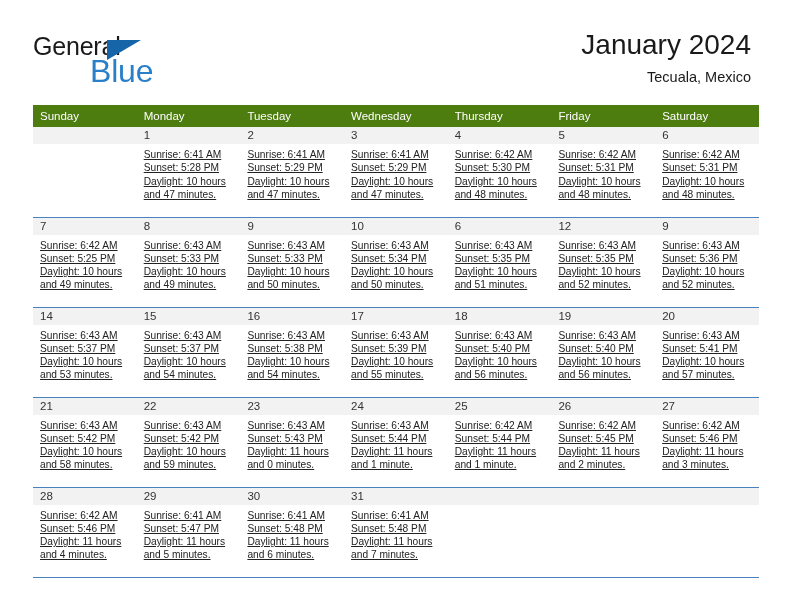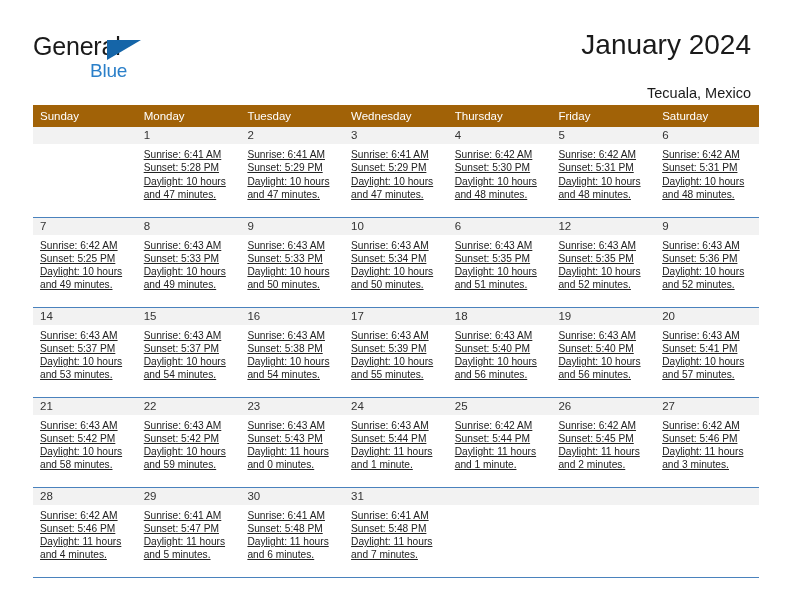--- a/index.html
+++ b/index.html
@@ -54,21 +54,21 @@
     top: 8px;
     width: 0;
     height: 0;
     border-left: 34px solid #1565a8;
     border-bottom: 20px solid transparent;
   }
   .logo-blue {
     position: absolute;
     left: 57px;
     top: 25px;
-    font-size: 19px;
+    font-size: 32px;
     font-weight: 400;
     letter-spacing: -0.2px;
     color: #2a7fc9;
     line-height: 28px;
   }
 
   .title-block {
     position: absolute;
     right: 8px;
     top: 0;
@@ -79,36 +79,36 @@
     font-weight: 400;
     color: #1a1a1a;
     line-height: 34px;
     white-space: nowrap;
   }
   .cal-sub {
     font-size: 14.5px;
     font-weight: 400;
     color: #1a1a1a;
     line-height: 20px;
-    margin-top: 21px;
+    margin-top: 5px;
     white-space: nowrap;
   }
 
   
   .calendar {
     position: absolute;
     left: 33px;
     top: 105px;
     width: 726px;
     border-collapse: collapse;
     table-layout: fixed;
   }
 
   .calendar th {
-    background: #a16207;
+    background: #4d7c0f;
     color: #ffffff;
     font-size: 11.5px;
     font-weight: 400;
     text-align: left;
     padding: 5px 0 5px 7px;
     height: 19px;
     box-sizing: border-box;
     border: none;
   }
 

